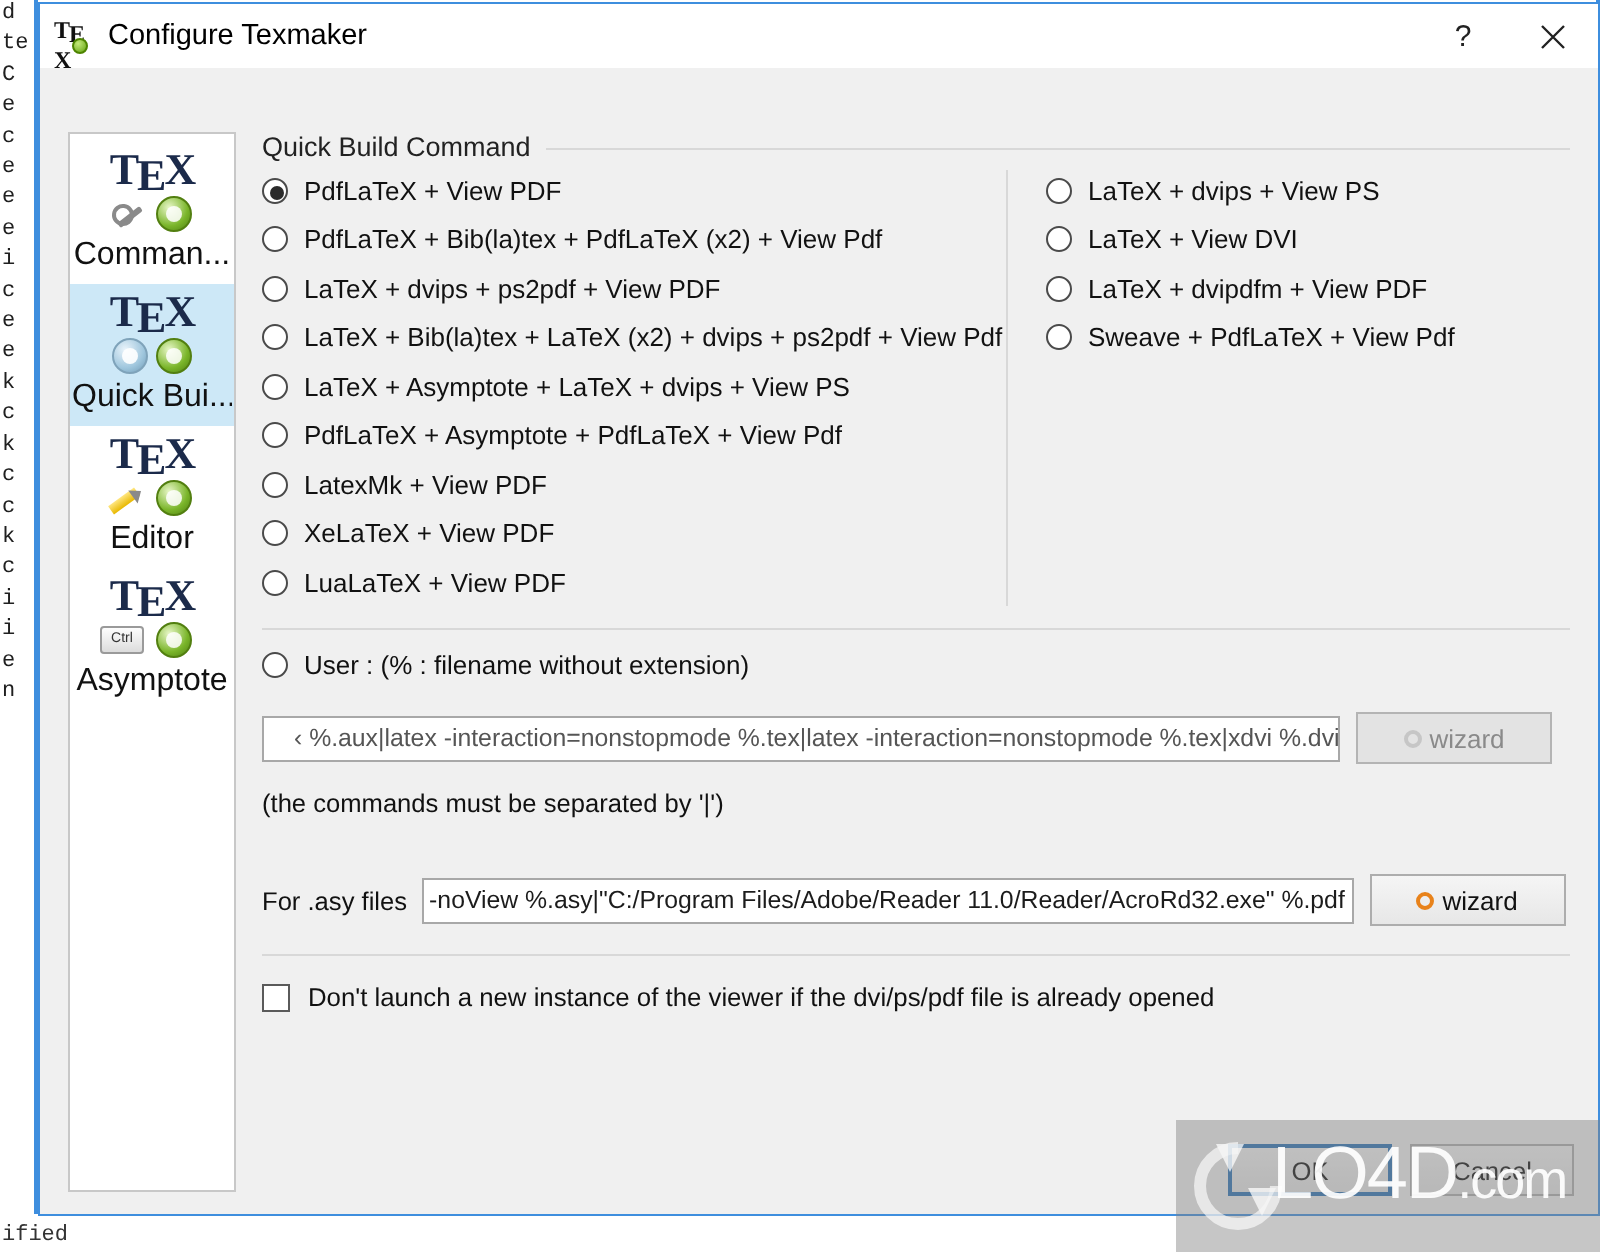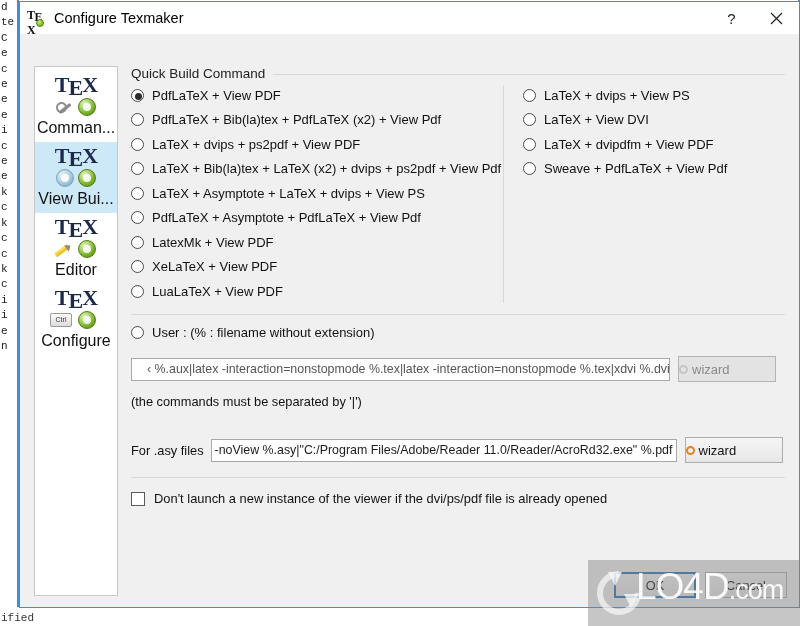--- a/index.html
+++ b/index.html
@@ -199,21 +199,21 @@
     height: 23px; border: 1px solid #a8a8a8; background: #ffffff;
     font-size: 12.4px; color: #3a3a3a; display: flex; align-items: center;
     padding: 0 3px; overflow: hidden; white-space: nowrap;
     font-family: "Liberation Sans", sans-serif;
   }
   .txtfield.disabled { color: #555; background:#fff; }
   #user-command { width: 539px; flex: 0 0 539px; padding-left: 15px; }
   .wizard-btn {
     margin-left: 8px; height: 26px; width: 98px;
     border: 1px solid #b4b4b4; background: #e3e3e3;
-    display: flex; align-items: center; justify-content: flex-start;
+    display: flex; align-items: center; justify-content: center;
     font-size: 13px; color: #8a8a8a; gap: 4px;
   }
   .wizard-btn.enabled {
     background: linear-gradient(#f5f5f5,#e7e7e7);
     border: 1px solid #adadad; color: #111;
   }
   .gear-mini {
     width: 9px; height: 9px; border-radius: 50%;
     border: 2px solid #c6c6c6; flex: 0 0 9px;
   }
@@ -303,37 +303,37 @@
             <span class="badge green"></span>
           </div>
           <div class="side-label">Comman...</div>
         </div>
         <div class="side-item selected">
           <div class="side-glyph">
             <span class="tx">T<span class="e">E</span>X</span>
             <span class="badge gearblue"></span>
             <span class="badge green"></span>
           </div>
-          <div class="side-label">View Bui...</div>
+          <div class="side-label">Quick Bui...</div>
         </div>
         <div class="side-item">
           <div class="side-glyph">
             <span class="tx">T<span class="e">E</span>X</span>
             <span class="badge pencil"></span>
             <span class="badge green"></span>
           </div>
           <div class="side-label">Editor</div>
         </div>
         <div class="side-item">
           <div class="side-glyph">
             <span class="tx">T<span class="e">E</span>X</span>
             <span class="badge ctrl">Ctrl</span>
             <span class="badge green"></span>
           </div>
-          <div class="side-label">Configure</div>
+          <div class="side-label">Asymptote</div>
         </div>
       </div>
 
     <div class="main">
       <div class="title-row">
         <div class="group-title">Quick Build Command</div>
         <div class="rule"></div>
       </div>
 
       <div class="columns">

